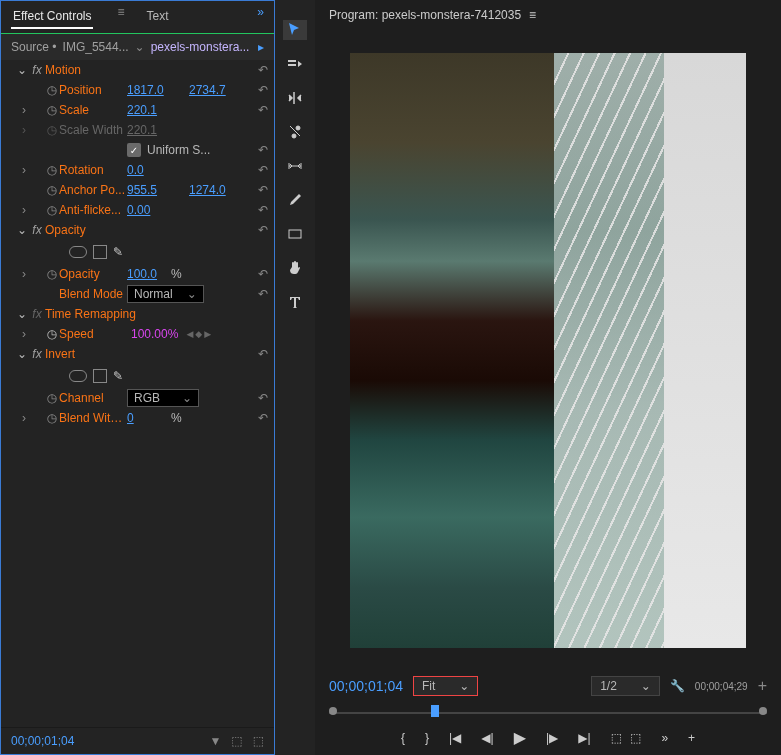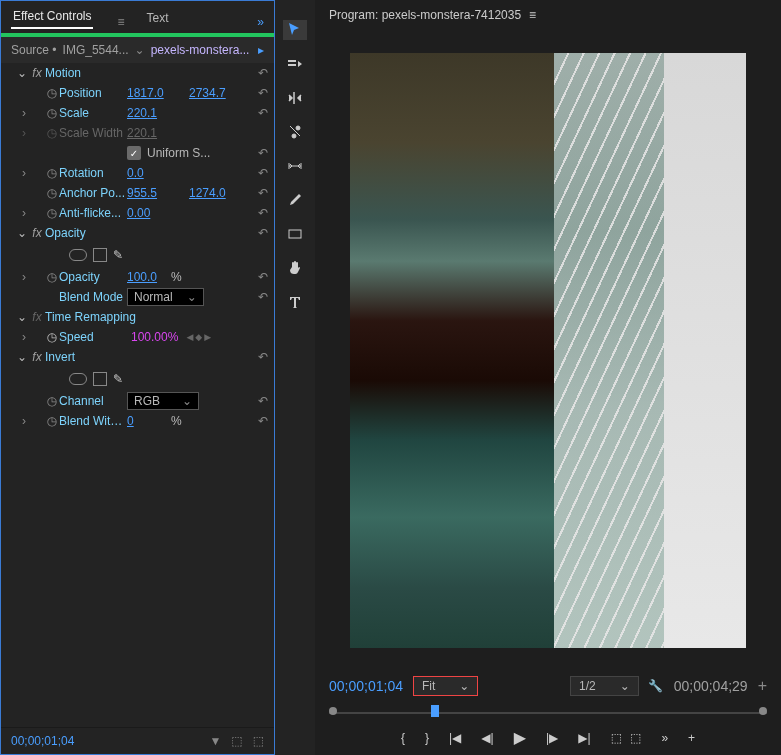--- a/index.html
+++ b/index.html
@@ -1,36 +1,36 @@
 <!DOCTYPE html>
 <html><head>
 <meta charset="utf-8">
 <style>
 *{box-sizing:border-box;margin:0;padding:0;font-family:'Segoe UI',Arial,sans-serif;font-size:12px;user-select:none}
 body{background:#1a1a1a;color:#b8b8b8;width:781px;height:755px;overflow:hidden}
 .app{display:flex;height:100%}
 .left-panel{width:275px;background:#232323;border:1px solid #3a7bd5;display:flex;flex-direction:column}
-.tabs{display:flex;align-items:flex-end;padding:4px 10px;gap:20px;border-bottom:4px solid #22c55e}
+.tabs{display:flex;align-items:flex-start;padding:4px 10px;gap:20px;border-bottom:1px solid #22c55e}
 .tab{padding:4px 2px;cursor:pointer}
 .tab.active{border-bottom:2px solid #fff;color:#e8e8e8}
 .menu-icon{margin-left:4px;color:#888}
 .chevrons{margin-left:auto;color:#4a9eff;cursor:pointer}
 .source-bar{display:flex;align-items:center;padding:6px 10px;gap:6px;background:#2a2a2a}
 .source-txt{color:#a0a0a0}
 .source-link{color:#c4b5fd;cursor:pointer}
 .dropdown-caret{color:#888;cursor:pointer}
 .props{flex:1;overflow-y:auto;background:#232323}
 .section-header{display:flex;align-items:center;padding:4px 10px;background:#2a2a2a}
 .section-header .tri{color:#4a9eff;margin-right:8px;cursor:pointer}
 .row{display:flex;align-items:center;padding:3px 6px 3px 16px;height:20px}
 .row .ex{width:14px;text-align:center;color:#888;cursor:pointer}
 .row .fx{width:16px;text-align:center;color:#a0a0a0;font-style:italic;cursor:pointer}
 .row .tri{width:12px;color:#b8b8b8;cursor:pointer}
 .row .sw{width:14px;text-align:center;color:#888;cursor:pointer}
-.row .label{flex:0 0 68px;color:#7dd3fc;overflow:hidden;white-space:nowrap;text-overflow:ellipsis}
+.row .label{flex:0 0 68px;color:#f97316;overflow:hidden;white-space:nowrap;text-overflow:ellipsis}
 .row .label.dim{color:#666}
 .row .val{color:#4a9eff;text-decoration:underline;cursor:pointer;min-width:44px}
 .row .val.dim{color:#666}
 .row .val2{color:#4a9eff;text-decoration:underline;cursor:pointer;margin-left:18px}
 .row .reset{margin-left:auto;color:#888;cursor:pointer}
 .chk{width:14px;height:14px;background:#6a6a6a;border-radius:2px;display:flex;align-items:center;justify-content:center;color:#fff;font-size:10px;margin-right:6px}
 .circle-sq{display:flex;align-items:center;gap:6px;margin-left:52px}
 .circle{width:18px;height:12px;border:1px solid #888;border-radius:9px}
 .square{width:14px;height:14px;border:1px solid #888}
 .pen{color:#ccc;cursor:pointer}
@@ -50,21 +50,21 @@
 .prog-header{padding:8px 14px;color:#ccc;display:flex;align-items:center;gap:8px}
 .viewport{flex:1;display:flex;align-items:center;justify-content:center;padding:8px;position:relative}
 .canvas{width:396px;height:595px;background:linear-gradient(180deg,#3d3828 0%,#4a4430 15%,#3a5550 28%,#5a7a70 35%,#2a1510 45%,#1a0a05 55%,#204540 65%,#3a6a60 78%,#2a4a45 90%,#204038 100%);position:relative;overflow:hidden}
 .building{position:absolute;right:0;top:0;width:192px;height:100%;background:linear-gradient(180deg,#d8d8d8 0%,#e8e8e8 100%)}
 .glass{position:absolute;right:82px;top:0;width:110px;height:100%;background:repeating-linear-gradient(115deg,rgba(180,200,195,0.5) 0px,rgba(180,200,195,0.5) 12px,rgba(230,230,230,0.9) 12px,rgba(230,230,230,0.9) 14px),linear-gradient(180deg,#8a9590 0%,#6a8078 30%,#9aaaa4 60%,#b0c0b8 100%)}
 .controls{padding:6px 14px;display:flex;align-items:center;gap:10px}
 .tc-main{color:#4a9eff;font-size:14px}
 .fit-dd{background:#2a2a2a;border:1px solid #ef4444;padding:2px 8px;display:flex;gap:24px;color:#b8b8b8;cursor:pointer}
 .res-dd{background:#2a2a2a;border:1px solid #444;padding:2px 8px;display:flex;gap:24px;color:#b8b8b8;cursor:pointer;margin-left:auto}
 .wrench{color:#888;cursor:pointer}
-.dur{color:#a0a0a0;font-size:14px}
+.dur{color:#a0a0a0;font-size:10px}
 .add{color:#888;cursor:pointer;font-size:16px}
 .scrub{padding:2px 14px;position:relative;height:18px}
 .scrub-line{height:2px;background:#444;position:relative;top:8px}
 .scrub-dot{position:absolute;left:14px;top:5px;width:8px;height:8px;background:#888;border-radius:50%}
 .scrub-dot.r{left:auto;right:14px}
 .playhead{position:absolute;left:116px;top:3px;width:8px;height:12px;background:#4a9eff}
 .transport{display:flex;align-items:center;justify-content:center;gap:20px;padding:8px;color:#ccc}
 .transport span{cursor:pointer}
 .transport .grp{display:flex;gap:8px}
 </style>

